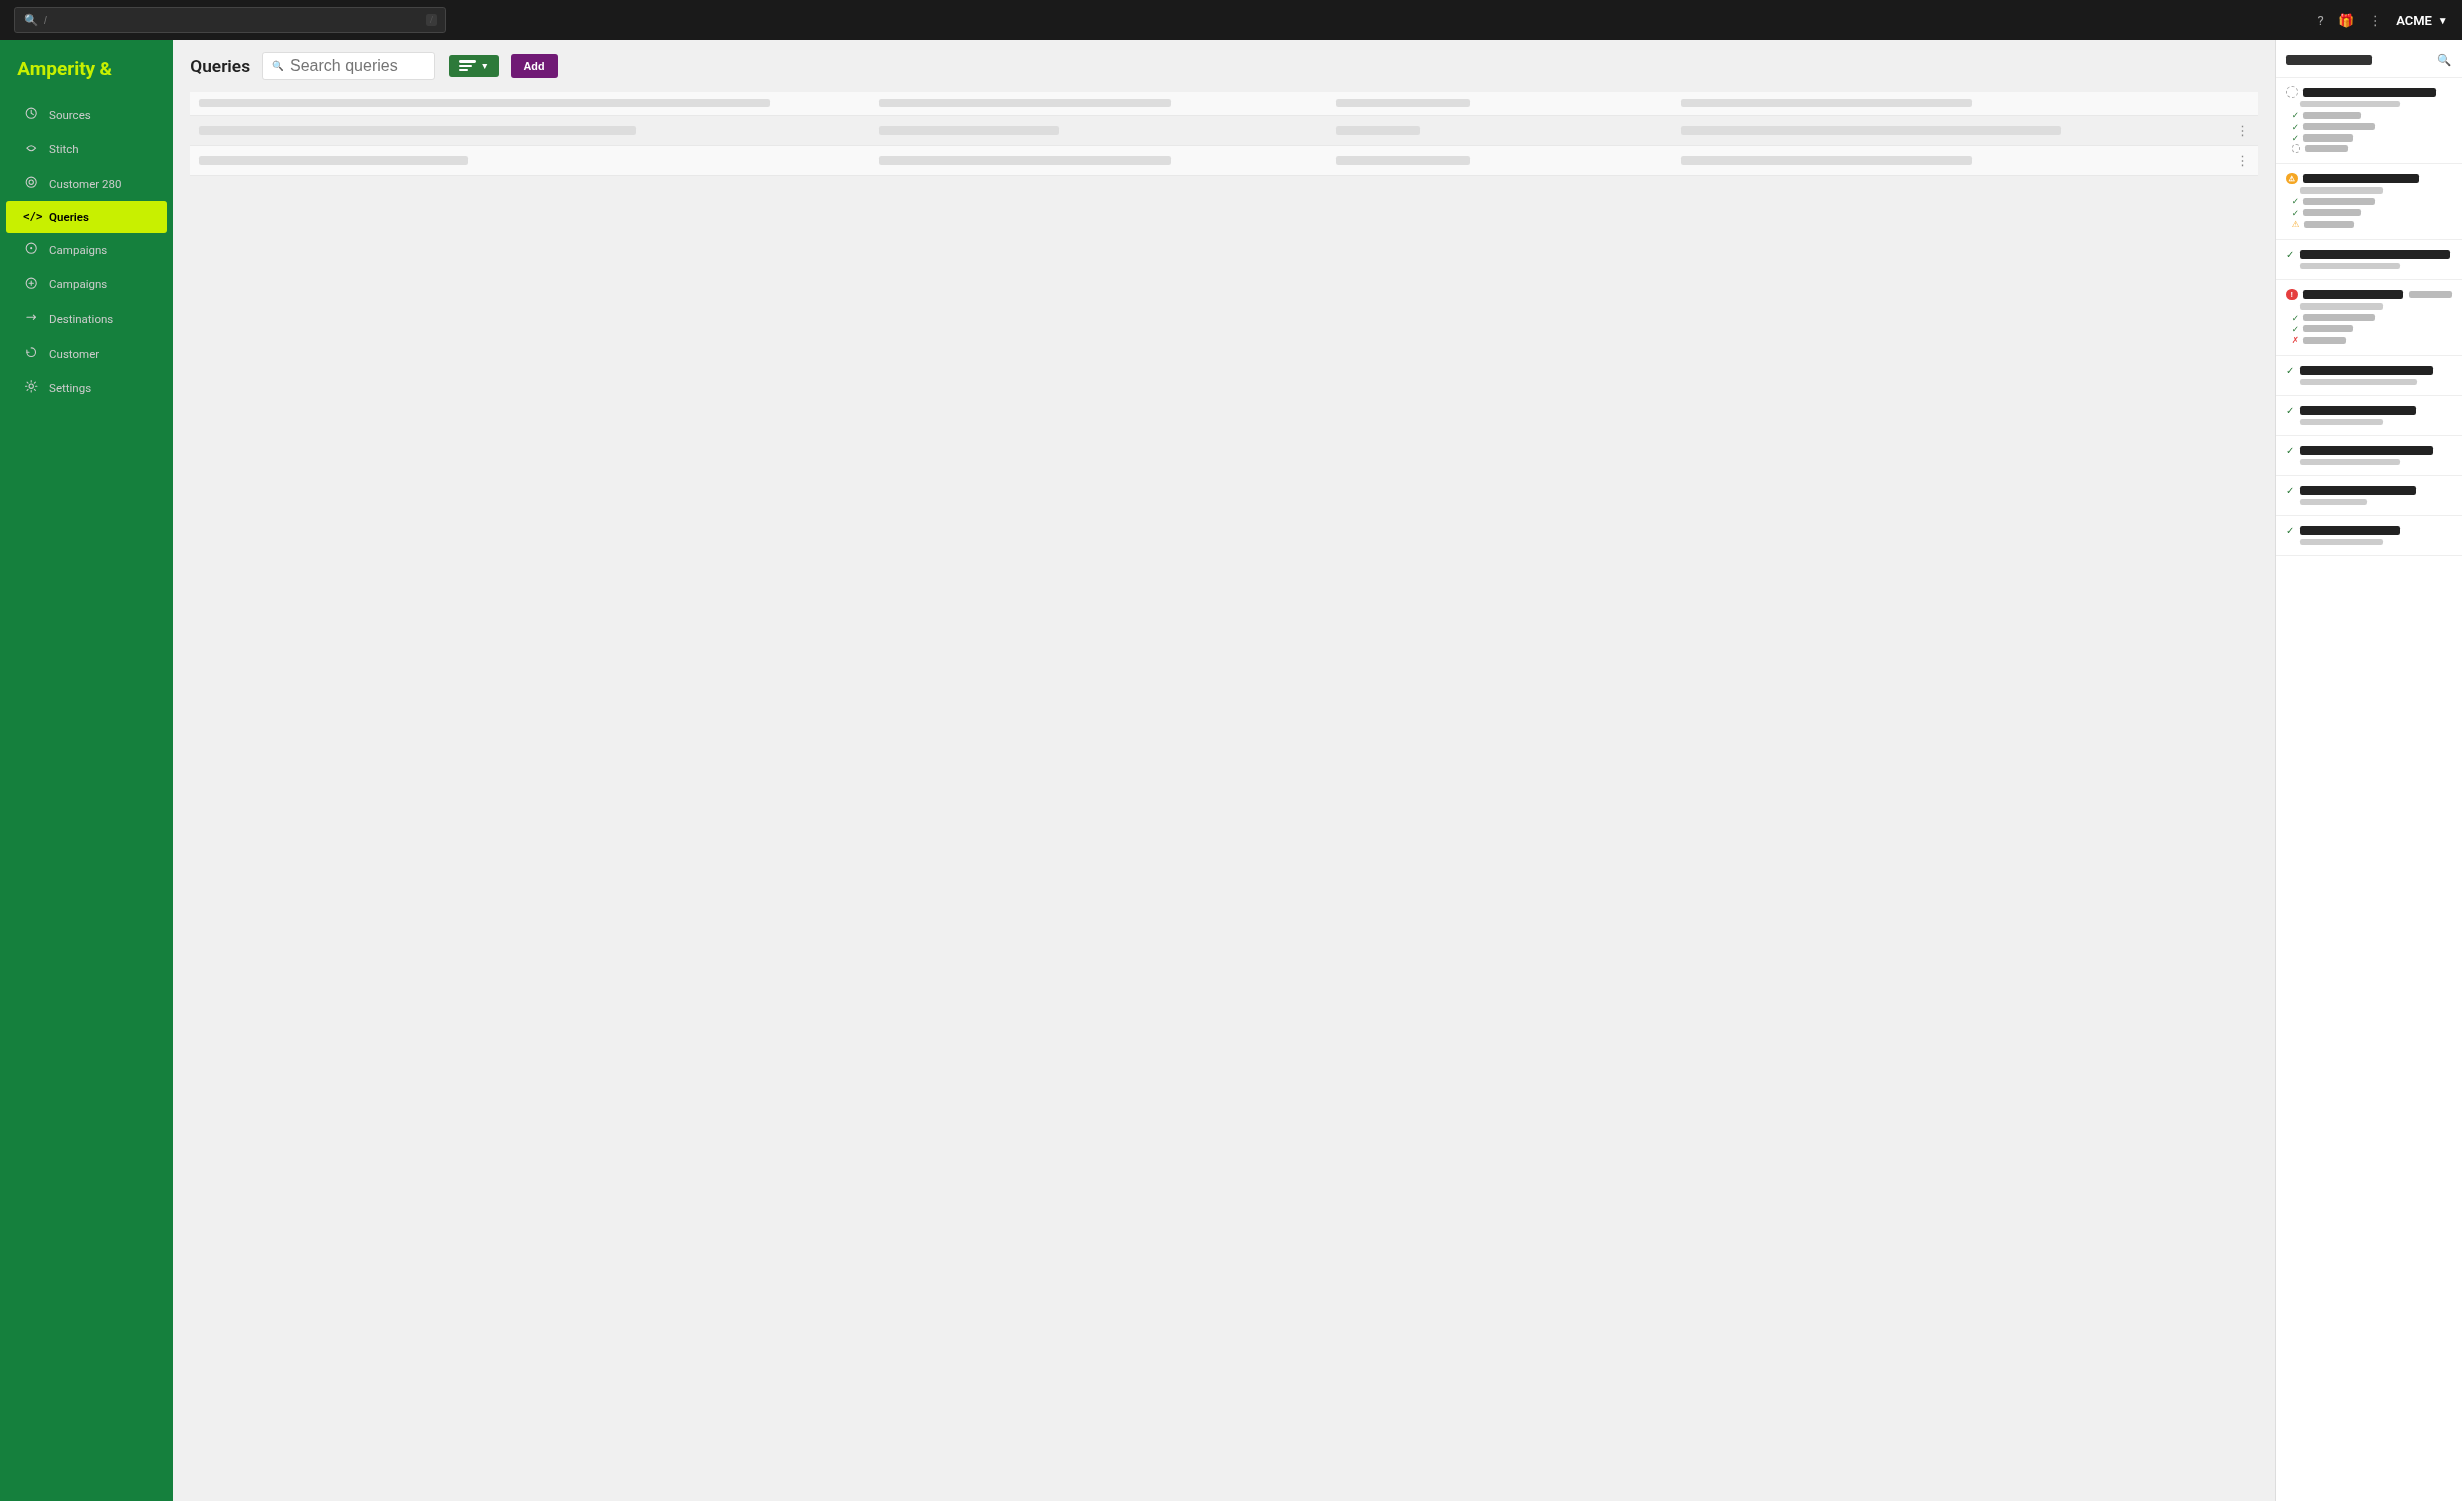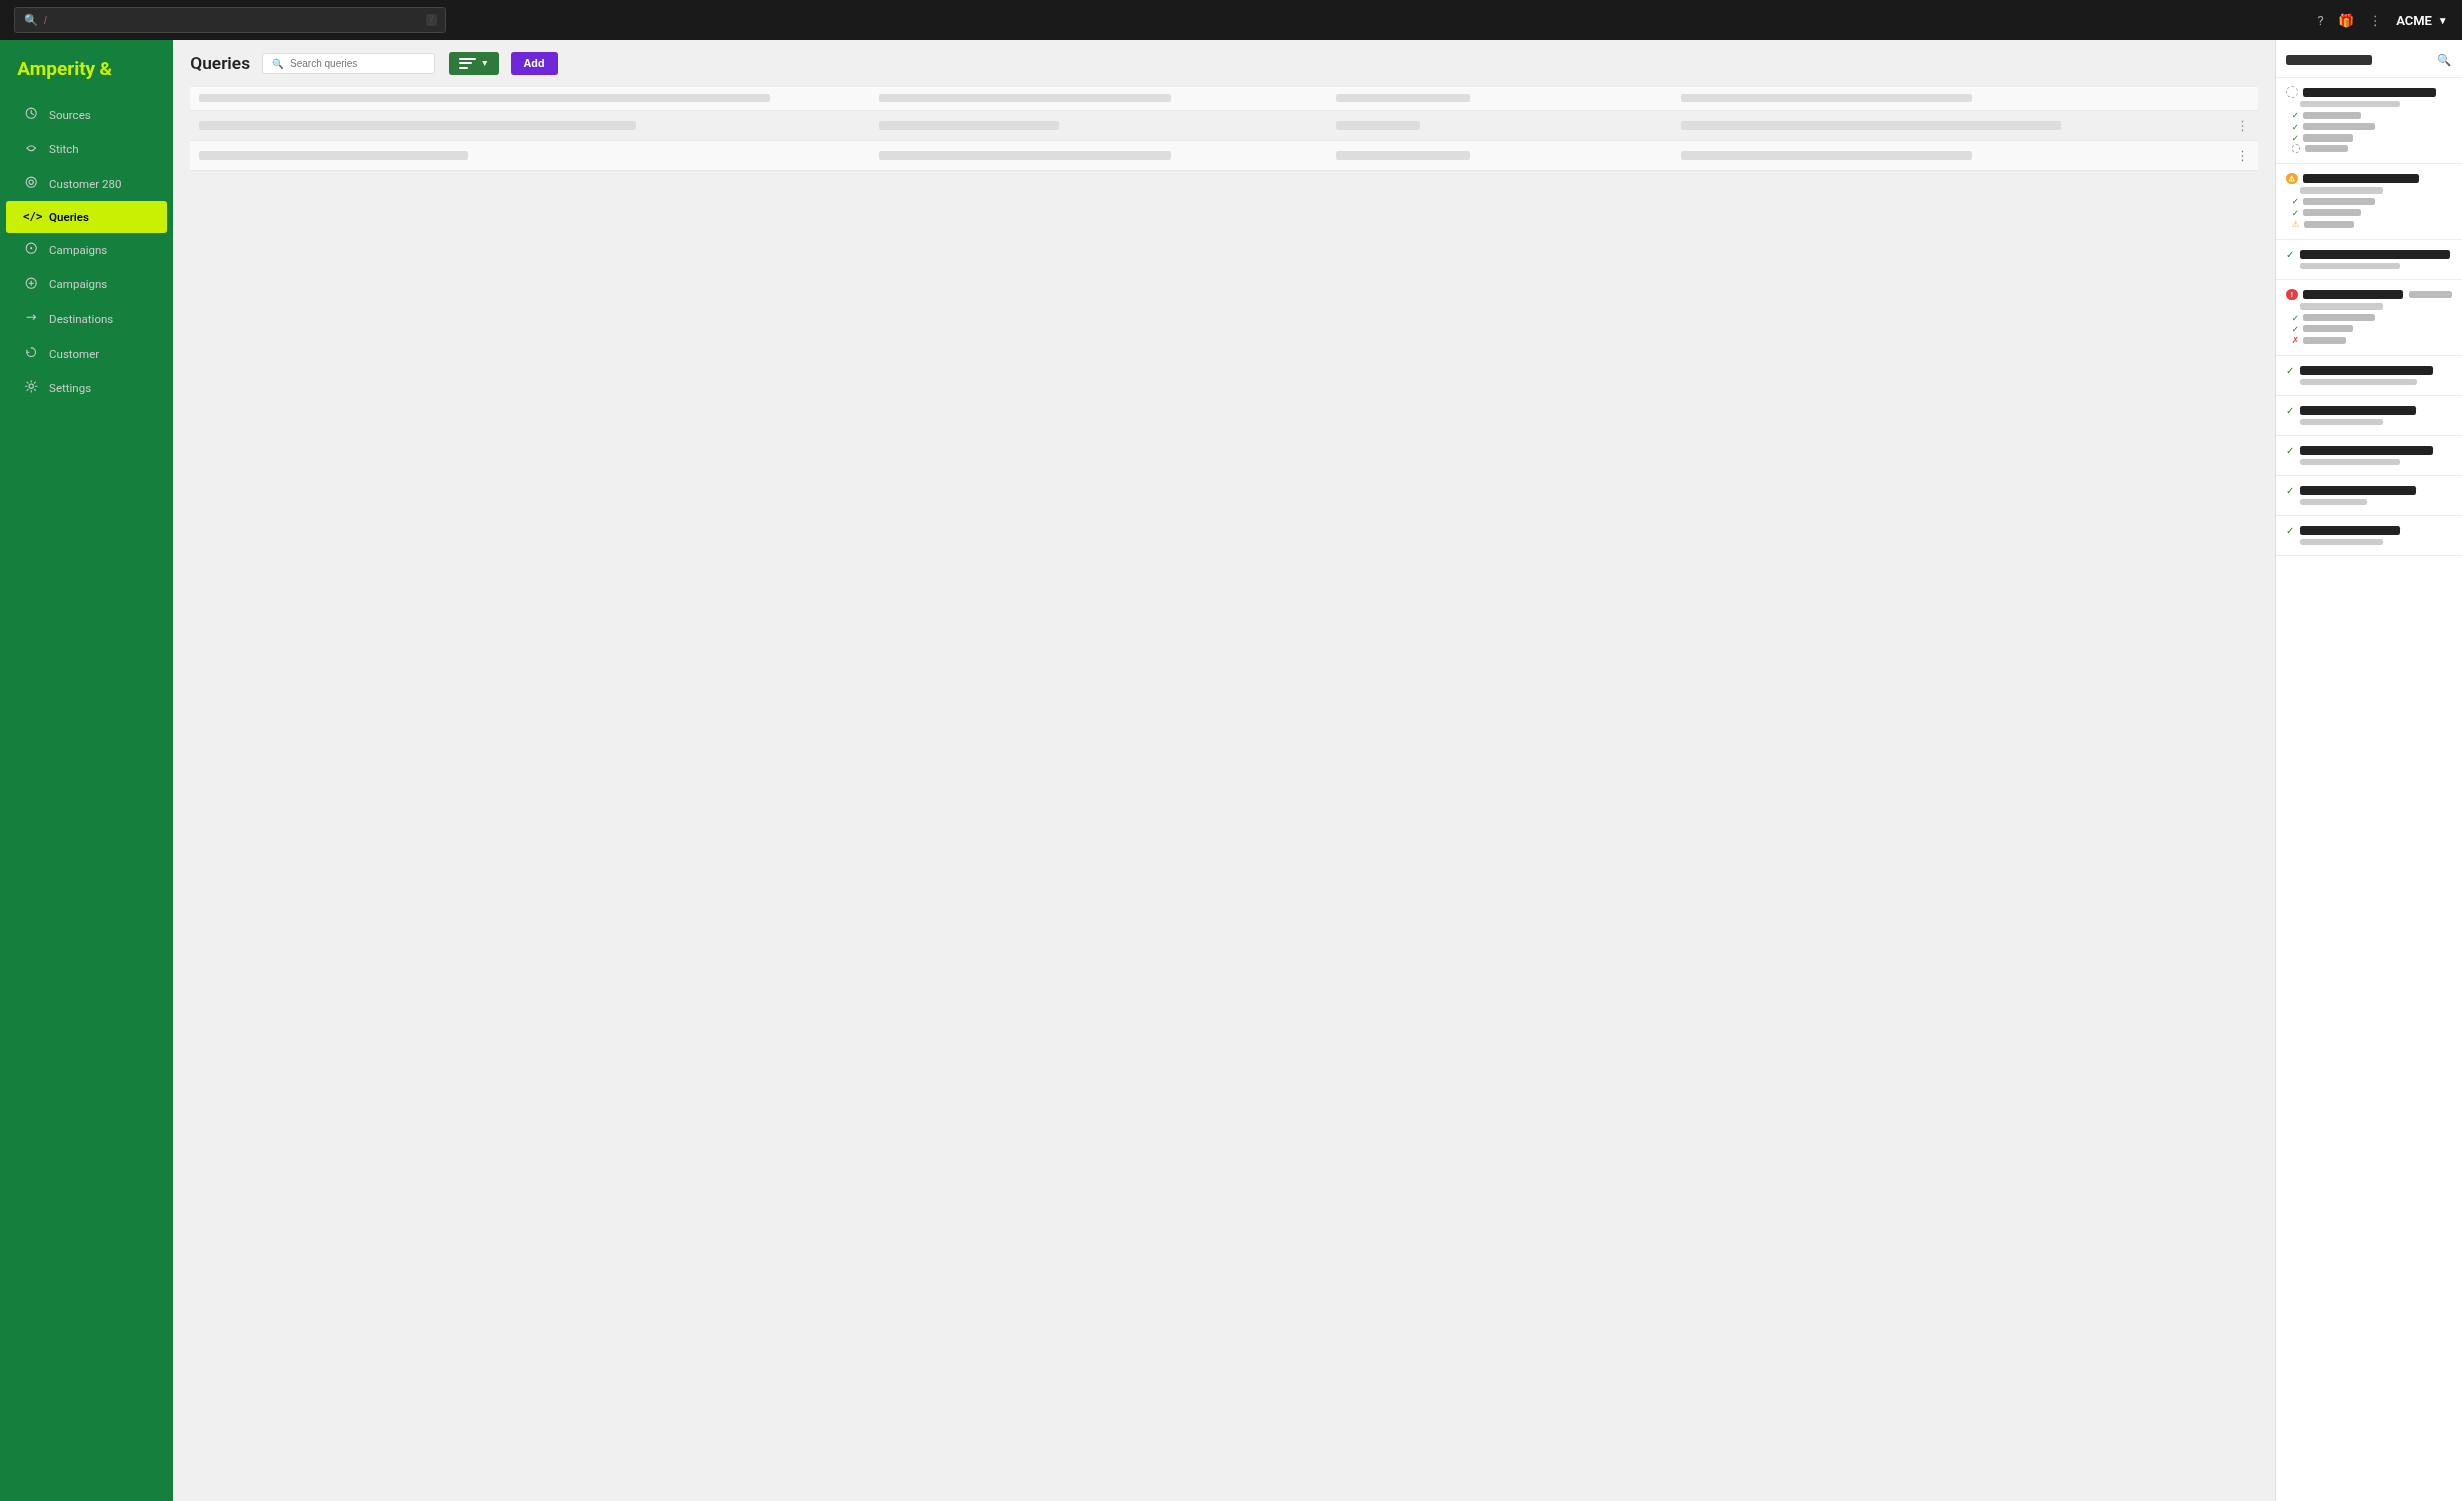--- a/index.html
+++ b/index.html
@@ -135,21 +135,21 @@
       gap: 5.8px;
       background: #fff;
       border: 0.7px solid #ddd;
       border-radius: 2.9px;
       padding: 4.3px 10px;
       width: 173px;
     }
     .queries-search input {
       border: none;
       outline: none;
-      font-size: 10px;
+      font-size: 16px;
       color: #888;
       width: 100%;
       background: transparent;
     }
     .queries-filter-btn {
       display: flex;
       align-items: center;
       gap: 4.3px;
       background: #2d7a3a;
       border: none;
@@ -166,21 +166,21 @@
     .queries-filter-btn .bar {
       height: 2.2px;
       background: #fff;
       border-radius: 1.4px;
     }
     .queries-filter-btn .bar:nth-child(1) { width: 17.3px; }
     .queries-filter-btn .bar:nth-child(2) { width: 13px; }
     .queries-filter-btn .bar:nth-child(3) { width: 8.6px; }
     .queries-filter-btn .chevron { color: #fff; font-size: 8.6px; }
     .add-btn {
-      background: #6d28d9;
+      background: #701a75;
       color: #fff;
       border: none;
       border-radius: 2.9px;
       padding: 5.8px 13px;
       font-size: 10.8px;
       font-weight: 600;
       cursor: pointer;
     }
 
     

